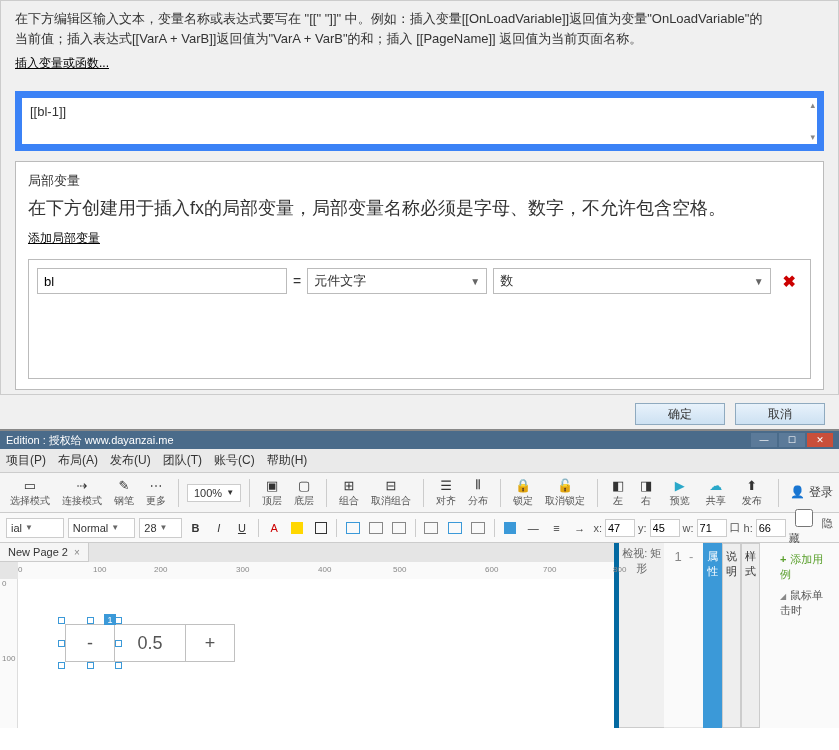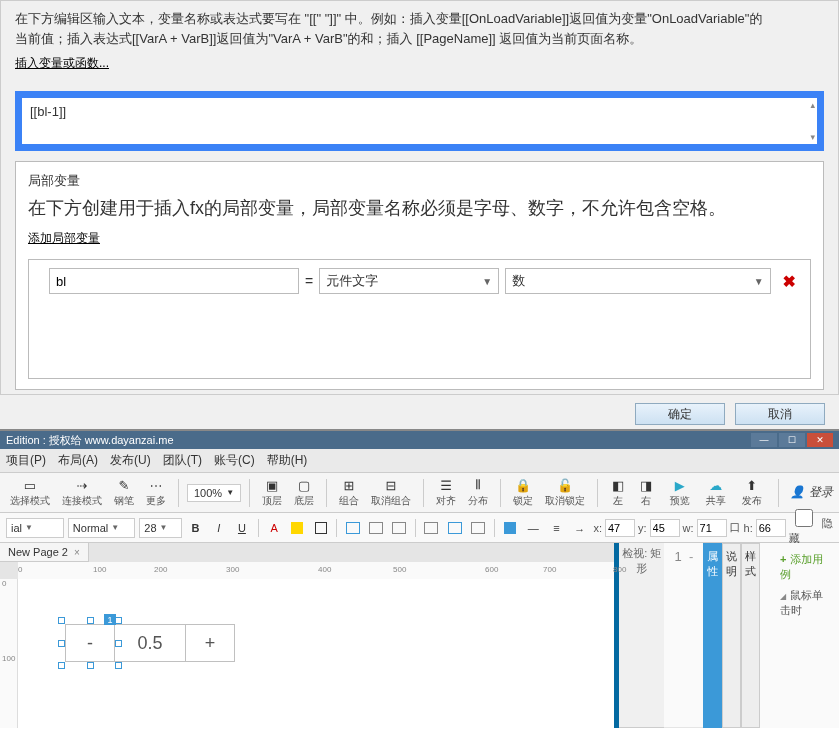--- a/index.html
+++ b/index.html
@@ -10,21 +10,21 @@
 .dialog-top .desc { font-size: 13px; line-height: 20px; color: #333; }
 .link { color: #000000; text-decoration: underline; cursor: pointer; display: inline-block; margin: 6px 0; }
 .expr-box { background: #fff; border: 7px solid #3b82f6; width: 100%; height: 60px; padding: 6px 8px; margin-top: 13px; position: relative; font-size: 13px; }
 .expr-box .scrolltick { position: absolute; right: 2px; top: 2px; color: #888; font-size: 9px; }
 .expr-box .scrolltick2 { position: absolute; right: 2px; bottom: 2px; color: #888; font-size: 9px; }
 
 .local-var-panel { background: #fff; border: 1px solid #bbb; margin-top: 10px; padding: 10px 12px; }
 .lv-title { font-size: 13px; margin-bottom: 6px; }
 .lv-desc { font-size: 18px; margin-bottom: 4px; }
 .var-row { border: 1px solid #bbb; padding: 8px; margin-top: 6px; display: flex; align-items: center; gap: 8px; height: 120px; align-items: flex-start; }
-.var-row .inner { display: flex; align-items: center; gap: 6px; width: 100%; margin-left: 12px; }
+.var-row .inner { display: flex; align-items: center; gap: 6px; width: 100%; }
 .tf { border: 1px solid #bbb; height: 26px; padding: 2px 6px; background: #fff; font-size: 13px; }
 .tf.name { width: 250px; }
 .eq { font-size: 14px; }
 .dd { border: 1px solid #bbb; height: 26px; background: #fff; display: flex; align-items: center; justify-content: space-between; padding: 0 6px; font-size: 13px; }
 .dd .arrow { color: #666; font-size: 10px; }
 .dd.t1 { width: 180px; }
 .dd.t2 { flex: 1; }
 .del { color: #cc0000; font-weight: bold; font-size: 16px; cursor: pointer; padding: 0 6px; }
 
 .dlg-btns { display: flex; justify-content: flex-end; gap: 10px; padding: 8px 14px 4px; background: #f0f0f0; }
@@ -40,21 +40,21 @@
 .menubar { background: #eaeaea; border-bottom: 1px solid #ccc; padding: 3px 6px; display: flex; gap: 12px; font-size: 12px; }
 .menubar span { cursor: pointer; }
 
 .toolbar { background: #f5f5f5; border-bottom: 1px solid #ccc; padding: 4px 6px; display: flex; align-items: center; gap: 4px; height: 40px; }
 .tbtn { display: flex; flex-direction: column; align-items: center; gap: 1px; padding: 2px 4px; cursor: pointer; }
 .tbtn .ico { width: 16px; height: 16px; display: flex; align-items: center; justify-content: center; font-size: 13px; }
 .tbtn .lbl { font-size: 10px; color: #555; white-space: nowrap; }
 .tsep { width: 1px; height: 28px; background: #ccc; margin: 0 4px; }
 .zoom { border: 1px solid #ccc; background: #fff; padding: 2px 6px; font-size: 11px; display: flex; align-items: center; gap: 4px; }
 .right-tools { margin-left: auto; display: flex; align-items: center; gap: 8px; }
-.login { color: #444; font-size: 12px; cursor: pointer; font-style: italic; }
+.login { color: #444; font-size: 12px; cursor: pointer; }
 
 .fmtbar { background: #f9f9f9; border-bottom: 1px solid #ccc; padding: 3px 6px; display: flex; align-items: center; gap: 4px; height: 30px; font-size: 11px; }
 .fdd { border: 1px solid #ccc; background: #fff; height: 20px; display: flex; align-items: center; padding: 0 4px; gap: 3px; }
 .fdd .ar { font-size: 8px; color: #666; }
 .fbtn { width: 20px; height: 20px; border: 1px solid transparent; display: flex; align-items: center; justify-content: center; cursor: pointer; font-size: 11px; }
 .fsep { width: 1px; height: 18px; background: #ccc; margin: 0 2px; }
 .align-ico { width: 14px; height: 12px; border: 1px solid #888; display: inline-block; }
 .coords { margin-left: auto; display: flex; align-items: center; gap: 3px; font-size: 11px; color: #555; }
 .coords input { width: 30px; height: 18px; border: 1px solid #ccc; font-size: 11px; padding: 0 2px; }
 
@@ -314,21 +314,21 @@
   <div class="workarea">
     <div class="canvas-area">
       <div class="tab">
         <span>New Page 2</span>
           <span class="x">×</span>
       </div>
       <div class="ruler-h">
         <span style="left:0">0</span>
         <span style="left:75px">100</span>
         <span style="left:136px">200</span>
-        <span style="left:208px">300</span>
+        <span style="left:218px">300</span>
         <span style="left:300px">400</span>
         <span style="left:375px">500</span>
         <span style="left:467px">600</span>
         <span style="left:525px">700</span>
         <span style="left:595px">800</span>
       </div>
       <div class="ruler-v">
         <span style="top:0">0</span>
         <span style="top:75px">100</span>
       </div>

